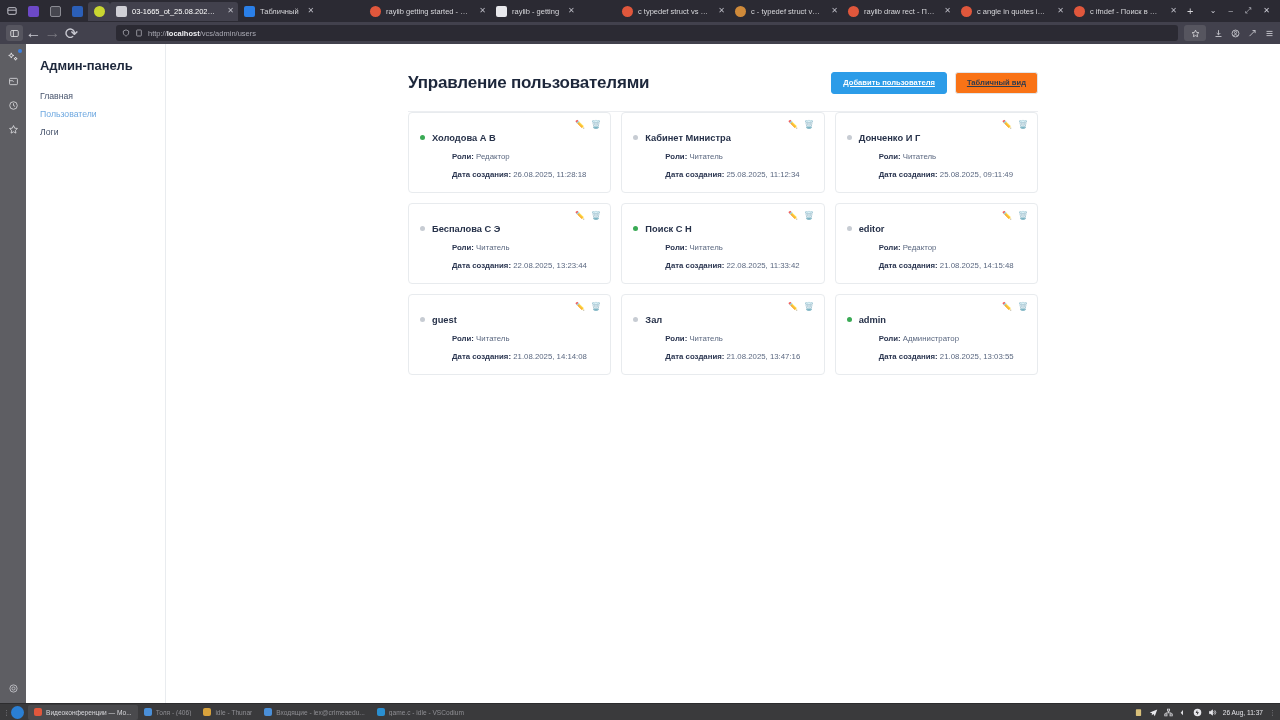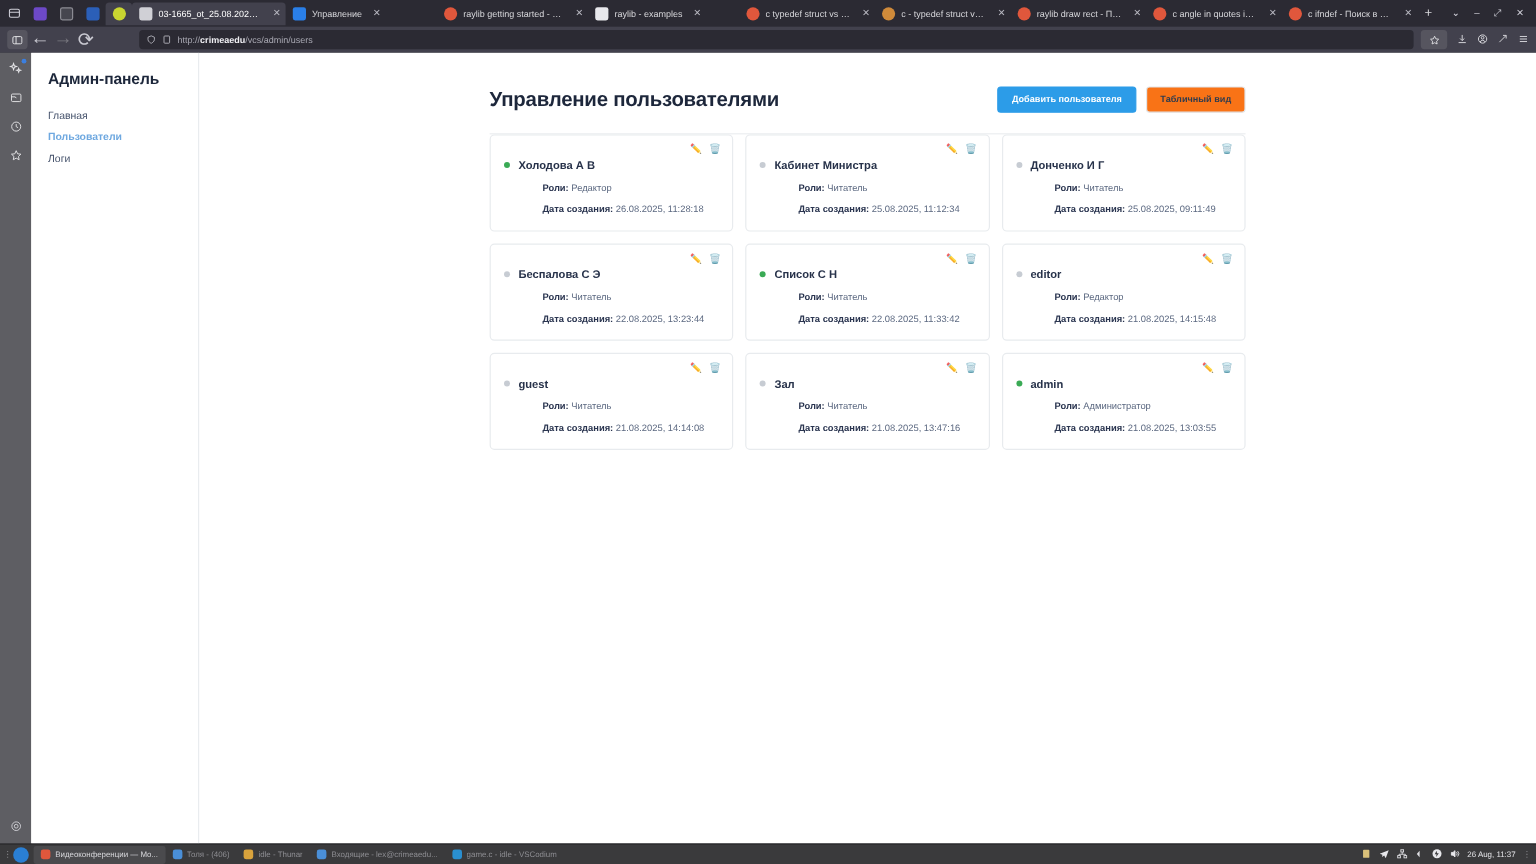--- a/index.html
+++ b/index.html
@@ -65,30 +65,30 @@
   }
   .ff-sidebar .s-icon { width: 16px; height: 14px; display: flex; align-items: center; justify-content: center; color: #e0e0e4; position: relative; }
   .ff-sidebar .s-spacer { flex: 1 1 auto; }
   .badge-dot { position: absolute; top: -1px; right: -1px; width: 4px; height: 4px; border-radius: 50%; background: #3b7fe0; }
 
   
   .page { flex: 1 1 auto; background: #ffffff; display: flex; min-width: 0; overflow: hidden; }
   .app-sidebar { width: 140px; background: #fff; border-right: 1px solid #e9ecef; padding: 14px 14px 0 14px; flex: 0 0 140px; }
   .app-title { font-size: 13px; font-weight: 700; color: #1d273b; margin-bottom: 14px; letter-spacing: -0.1px; }
   .nav-item { font-size: 8.7px; color: #45526b; padding: 4px 0; cursor: pointer; }
-  .nav-item.active { color: #6ea8e0; font-weight: bold; }
+  .nav-item.active { color: #6ea8e0; }
 
   .main { flex: 1 1 auto; padding: 28px 0 0 0; min-width: 0; overflow: hidden; }
   .main-inner { width: 630px; margin: 0 auto; }
   .page-head { display: flex; align-items: center; justify-content: space-between; padding-bottom: 17px; border-bottom: 1px solid #eceef1; }
   h1.page-title { font-size: 17px; font-weight: 700; color: #1d273b; letter-spacing: -0.2px; }
   .head-actions { display: flex; gap: 8px; }
   .btn {
     font-size: 7.6px; font-weight: 600; border-radius: 3px; border: 1px solid transparent;
-    padding: 6px 11px; cursor: pointer; line-height: 1; font-family: "Liberation Sans", sans-serif;
+    padding: 6px 11px; cursor: pointer; line-height: 1; font-family: "Liberation Sans", sans-serif; text-decoration: underline;
   }
   .btn-primary { background: #2c9ce8; color: #fff; border-color: #2c9ce8; }
   .btn-secondary { background: #f97316; color: #303c4e; border-color: #e2e5e9; }
 
   .section-title { font-size: 11px; font-weight: 700; color: #263143; margin: 20px 0 12px 0; }
 
   .grid { display: grid; grid-template-columns: repeat(3, 1fr); gap: 10px 10px; }
   .card {
     background: #fff; border: 1px solid #e8ebee; border-radius: 4px;
     padding: 11px 11px 13px 11px; position: relative; min-height: 78px;
@@ -149,31 +149,31 @@
         <span class="fav" style="background:#c9d631;border-radius:50%"></span>
       </div>
 
     <div class="tab active" style="width:128px">
       <span class="fav" style="background:#d0d0d6"></span>
       <span class="ttl">03-1665_ot_25.08.2025.pdf</span>
       <span class="x">✕</span>
     </div>
     <div class="tab" style="width:126px">
       <span class="fav" style="background:#2a7fe8"></span>
-      <span class="ttl">Управление</span>
+      <span class="ttl">Табличный</span>
       <span class="x">✕</span>
     </div>
     <div class="tab" style="width:126px">
       <span class="fav" style="background:#e0573c;border-radius:50%"></span>
       <span class="ttl">raylib getting started - Поиск</span>
       <span class="x">✕</span>
     </div>
     <div class="tab" style="width:126px">
       <span class="fav" style="background:#e8e8ec"></span>
-      <span class="ttl">raylib - examples</span>
+      <span class="ttl">raylib - getting</span>
       <span class="x">✕</span>
     </div>
     <div class="tab" style="width:113px">
       <span class="fav" style="background:#e0573c;border-radius:50%"></span>
       <span class="ttl">c typedef struct vs struct - По</span>
       <span class="x">✕</span>
     </div>
     <div class="tab" style="width:113px">
       <span class="fav" style="background:#cf8a3a;border-radius:50%"></span>
       <span class="ttl">c - typedef struct vs struct def</span>
@@ -216,21 +216,21 @@
     <div class="nav-btn dim">→</div>
     <div class="nav-btn">⟳</div>
 
     <div class="urlbar">
       <svg width="8" height="8" viewBox="0 0 12 12" fill="none" stroke="#b6b6be" stroke-width="1.1">
         <path d="M6 1.3 10 3v3.2C10 8.6 6 10.7 6 10.7S2 8.6 2 6.2V3z"></path>
       </svg>
       <svg width="8" height="8" viewBox="0 0 12 12" fill="none" stroke="#b6b6be" stroke-width="1.1">
         <rect x="2.5" y="1.5" width="7" height="9" rx="1"></rect>
       </svg>
-      <span class="url"><span>http://</span><b>crimeaedu</b><span>/vcs/admin/users</span></span>
+      <span class="url"><span>http://</span><b>localhost</b><span>/vcs/admin/users</span></span>
     </div>
 
     <div class="star-btn">
       <svg width="9" height="9" viewBox="0 0 12 12" fill="none" stroke="#e3e3e6" stroke-width="1">
         <path d="M6 1.6 7.4 4.5l3.1.4-2.3 2.2.6 3.1L6 8.8 3.2 10.2l.6-3.1L1.5 4.9l3.1-.4z"></path>
       </svg>
     </div>
 
     <div class="nav-right">
       <span>
@@ -365,21 +365,21 @@
                 <div class="crow"><b>Роли:</b> <span>Читатель</span></div>
                 <div class="crow"><b>Дата создания:</b> <span>22.08.2025, 13:23:44</span></div>
               </div>
               <div class="card">
                 <div class="card-actions">
                   <span class="ico-btn">✏️</span>
                   <span class="ico-btn">🗑️</span>
                 </div>
                 <div class="card-name">
                   <span class="dot on"></span>
-                  <span class="uname">Список С Н</span>
+                  <span class="uname">Поиск С Н</span>
                 </div>
                 <div class="crow"><b>Роли:</b> <span>Читатель</span></div>
                 <div class="crow"><b>Дата создания:</b> <span>22.08.2025, 11:33:42</span></div>
               </div>
               <div class="card">
                 <div class="card-actions">
                   <span class="ico-btn">✏️</span>
                   <span class="ico-btn">🗑️</span>
                 </div>
                 <div class="card-name">

